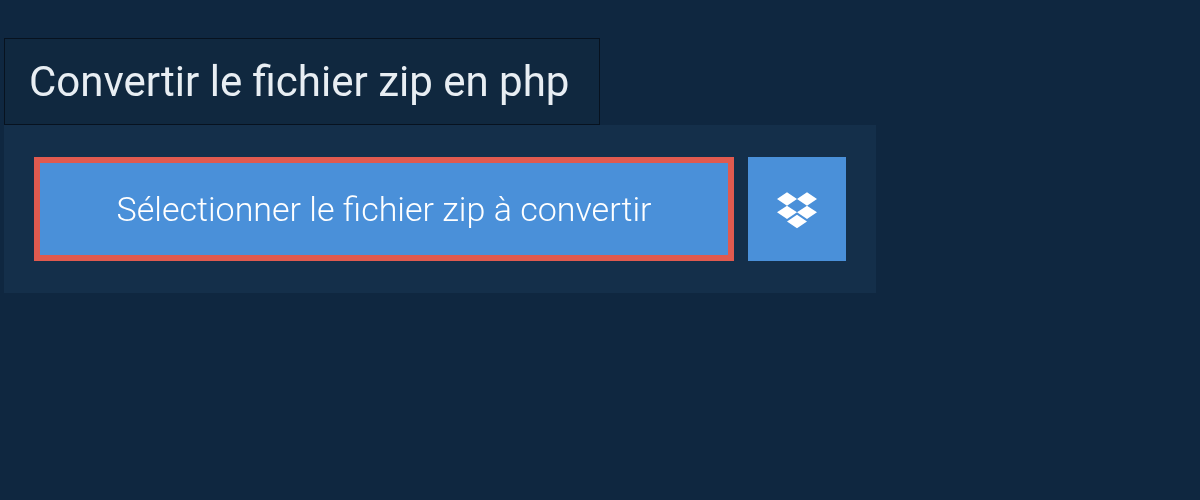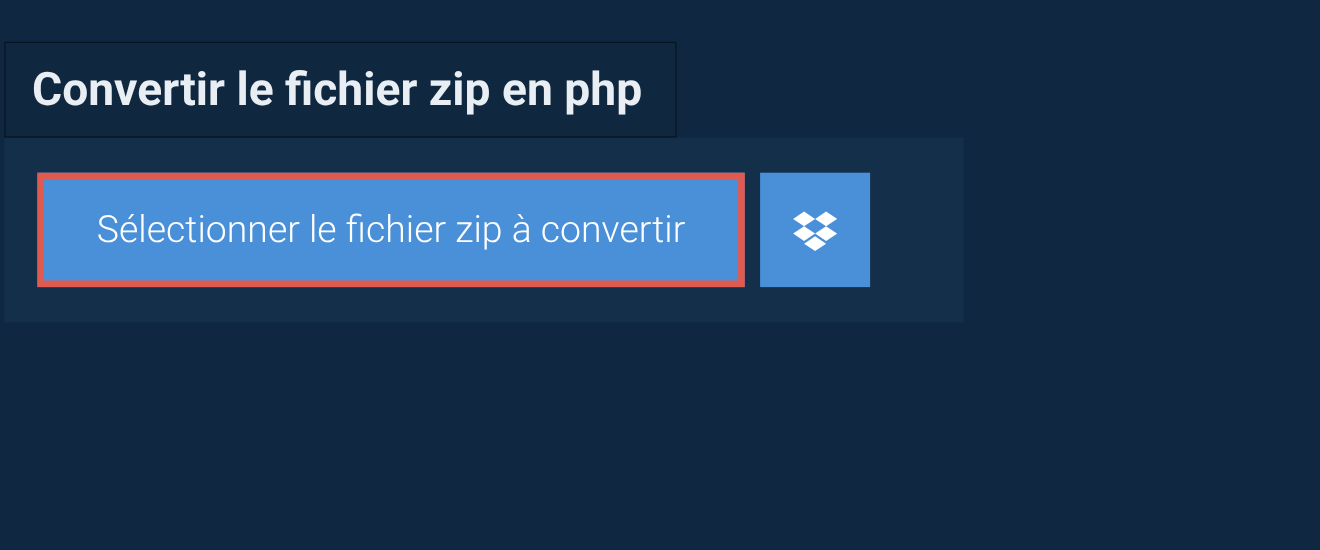--- a/index.html
+++ b/index.html
@@ -18,21 +18,21 @@
       background-color: #10283f;
       border: 1px solid #07121f;
       display: inline-block;
       padding: 18px 30px 18px 24px;
       margin-top: 38px;
       margin-left: 4px;
     }
     .header-title {
       color: #e8eef3;
       font-size: 42px;
-      font-weight: 700;
+      font-weight: 400;
     }
     .main-panel {
       background-color: #142f4a;
       margin: 0 4px;
       padding: 32px 30px;
       width: 872px;
     }
     .button-row {
       display: flex;
       gap: 14px;
@@ -41,21 +41,21 @@
     .select-file-button {
       background-color: #4a90d9;
       border: 6px solid #e05a4f;
       color: #ffffff;
       font-size: 34px;
       font-weight: 300;
       padding: 26px 40px;
       cursor: pointer;
       text-align: center;
       flex: 0 0 auto;
-      width: 643px;
+      width: 700px;
     }
     .dropbox-button {
       background-color: #4a90d9;
       width: 100px;
       display: flex;
       align-items: center;
       justify-content: center;
       cursor: pointer;
     }
     .dropbox-icon {

